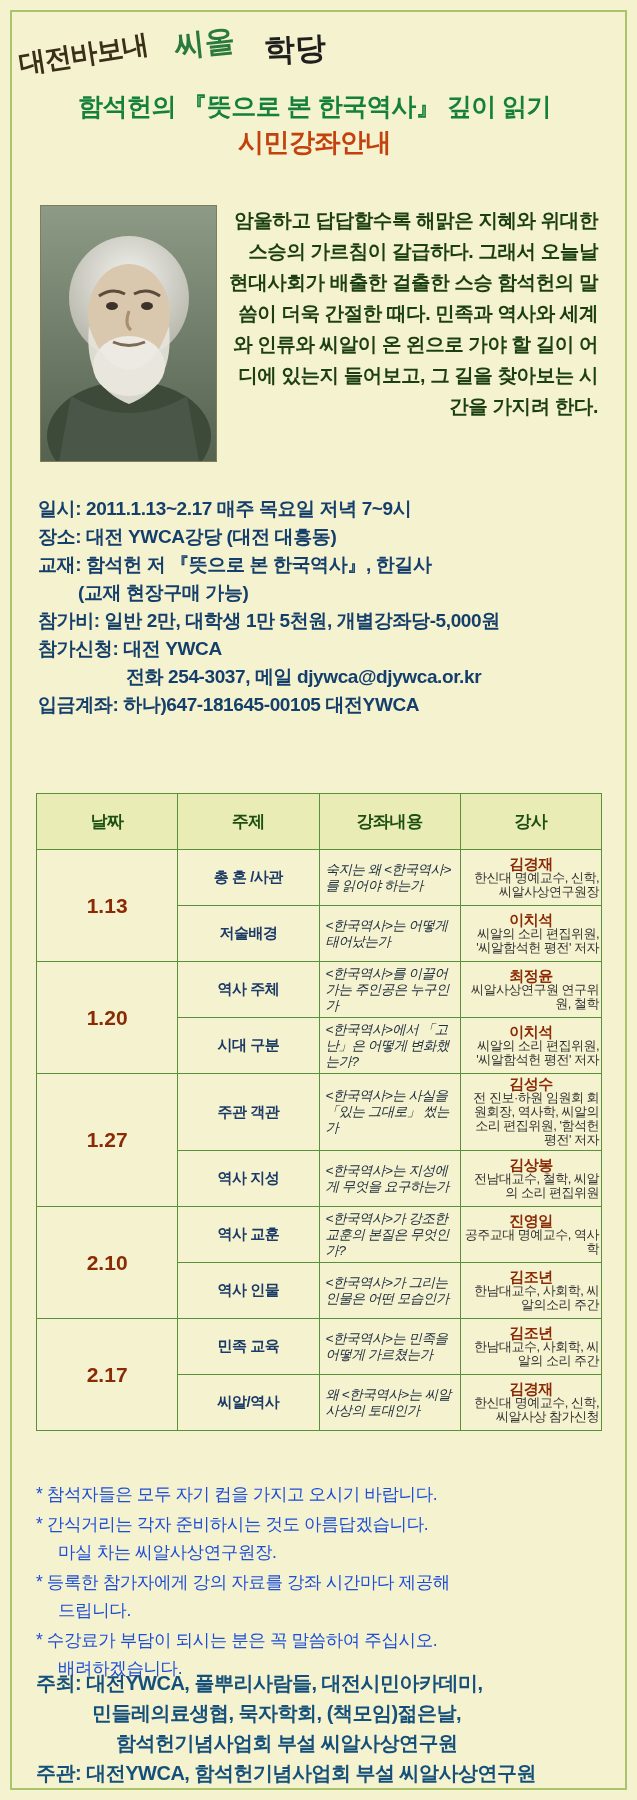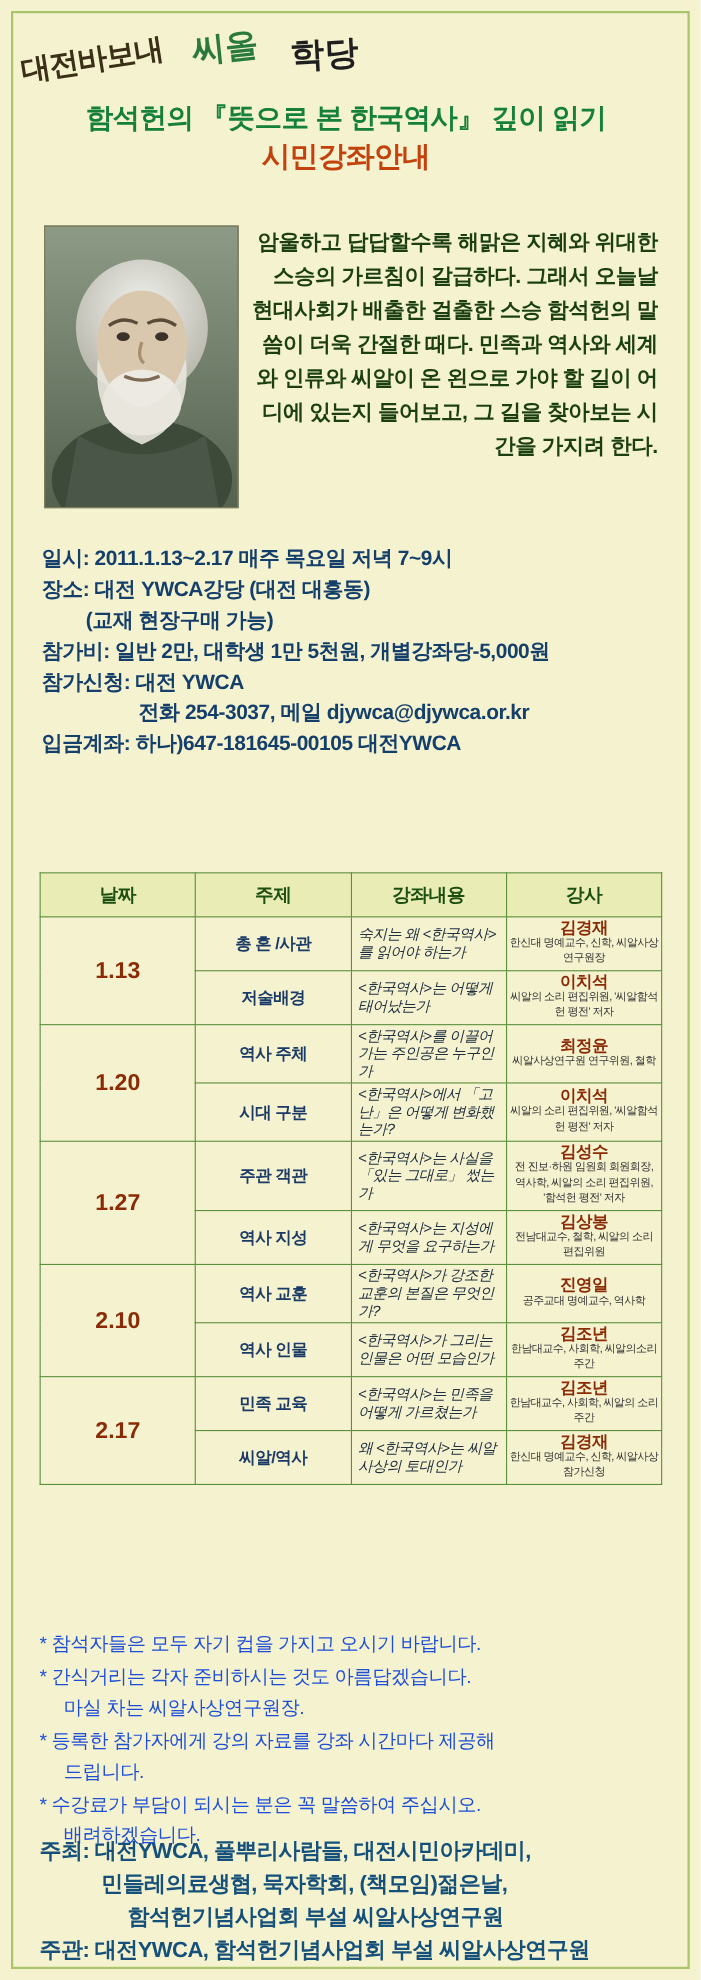--- a/index.html
+++ b/index.html
@@ -187,26 +187,27 @@
     padding: 3px 2px;
   }
   .schedule td.lecturer .nm {
     font-size: 15px;
     font-weight: bold;
     color: #8a2b06;
     display: block;
     letter-spacing: -0.5px;
   }
   .schedule td.lecturer .aff {
-    font-size: 10px;
+    font-size: 13px;
     color: #333;
     display: block;
     letter-spacing: -0.5px;
-  }
-  .schedule tr { height: 40px; }
+    text-align: right;
+  }
+  .schedule tr { height: 56px; }
 
   
   .notes {
     position: absolute;
     left: 36px;
     top: 1480px;
     width: 575px;
     font-size: 17.5px;
     line-height: 28px;
     color: #1d4ed8;
@@ -271,20 +272,21 @@
       <path d="M48 120 q-6 60 40 78 q46 -18 40 -78 q-14 42 -40 44 q-26 -2 -40 -44z" fill="#e8e6dd" opacity="0.9"></path>
       <path d="M30 190 q58 34 116 0 l12 65 h-140z" fill="#4a5647"></path>
     </svg>
   </div>
 
   <div class="intro">암울하고 답답할수록 해맑은 지혜와 위대한 스승의 가르침이 갈급하다. 그래서 오늘날 현대사회가 배출한 걸출한 스승 함석헌의 말씀이 더욱 간절한 때다. 민족과 역사와 세계와 인류와 씨알이 온 왼으로 가야 할 길이 어디에 있는지 들어보고, 그 길을 찾아보는 시간을 가지려 한다.</div>
 
   <div class="details">
     <div class="row">일시: 2011.1.13~2.17 매주 목요일 저녁 7~9시</div>
     <div class="row">장소: 대전 YWCA강당 (대전 대흥동)</div>
+    <div class="row">교재: 함석헌 저 『뜻으로 본 한국역사』, 한길사</div>
     <div class="row indent1">(교재 현장구매 가능)</div>
     <div class="row">참가비: 일반 2만, 대학생 1만 5천원, 개별강좌당-5,000원</div>
     <div class="row">참가신청: 대전 YWCA</div>
     <div class="row indent2">전화 254-3037, 메일 djywca@djywca.or.kr</div>
     <div class="row">입금계좌: 하나)647-181645-00105 대전YWCA</div>
   </div>
 
   <table class="schedule">
     <thead>
       <tr>

